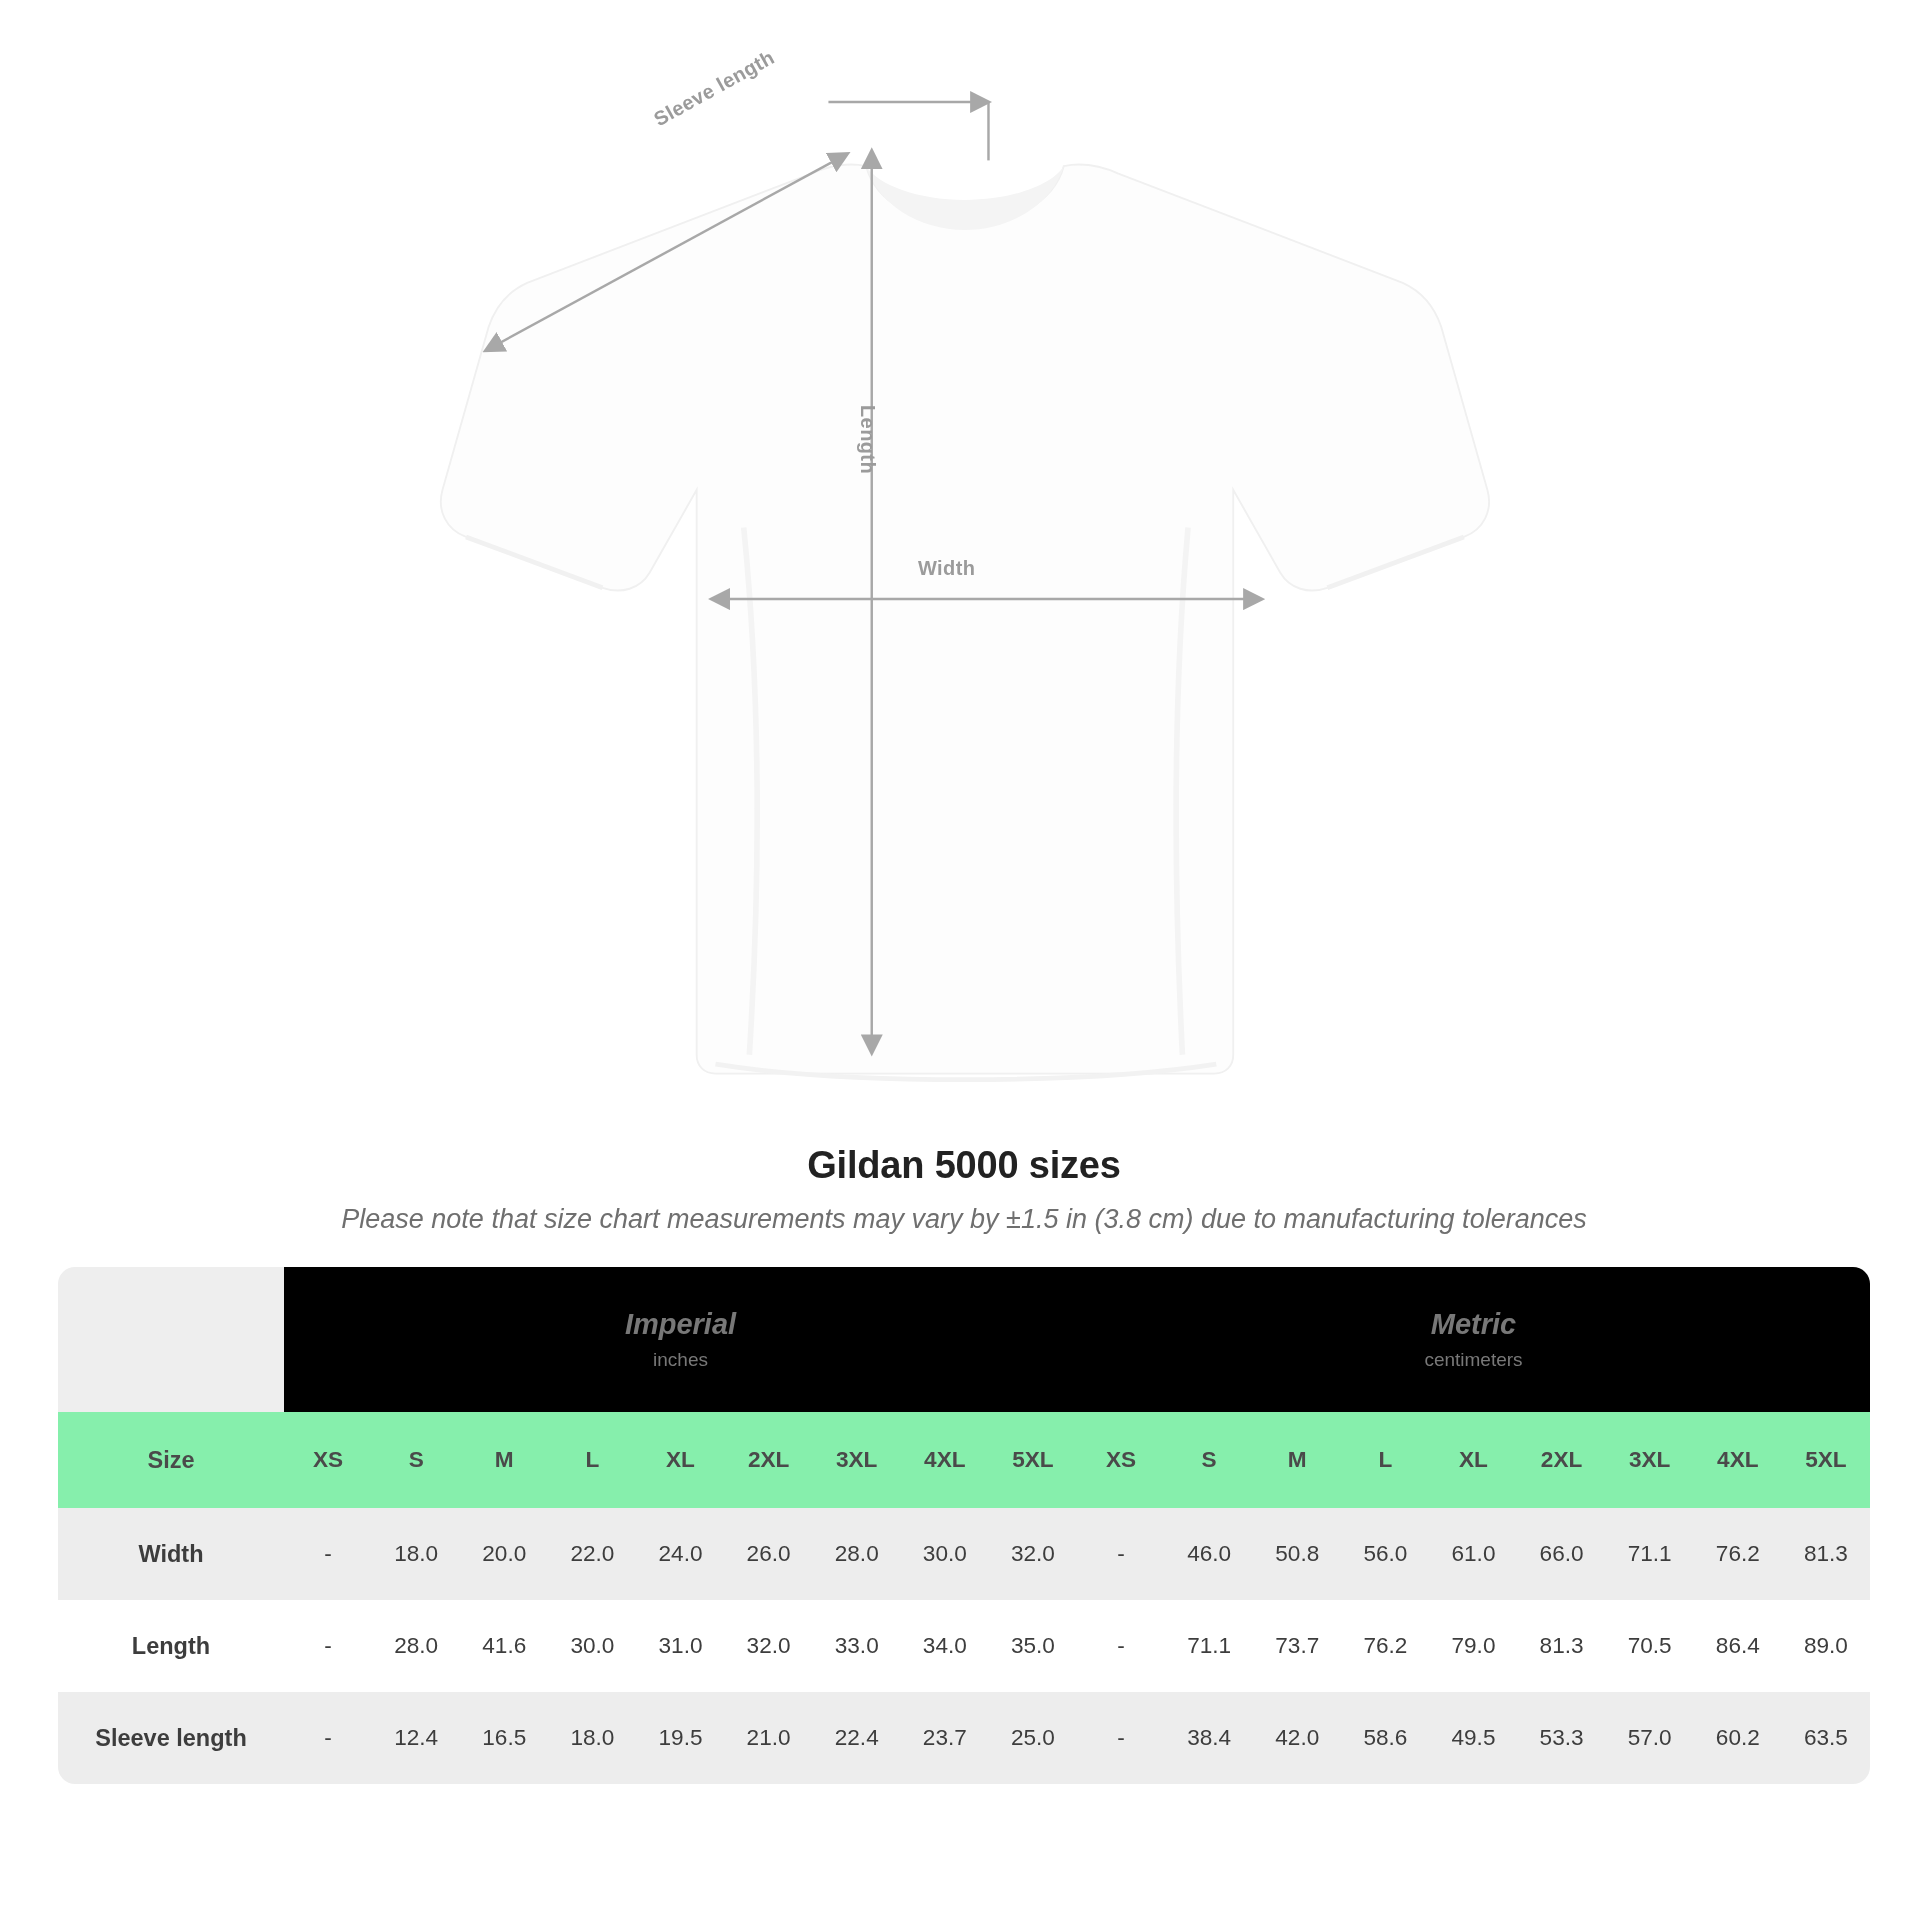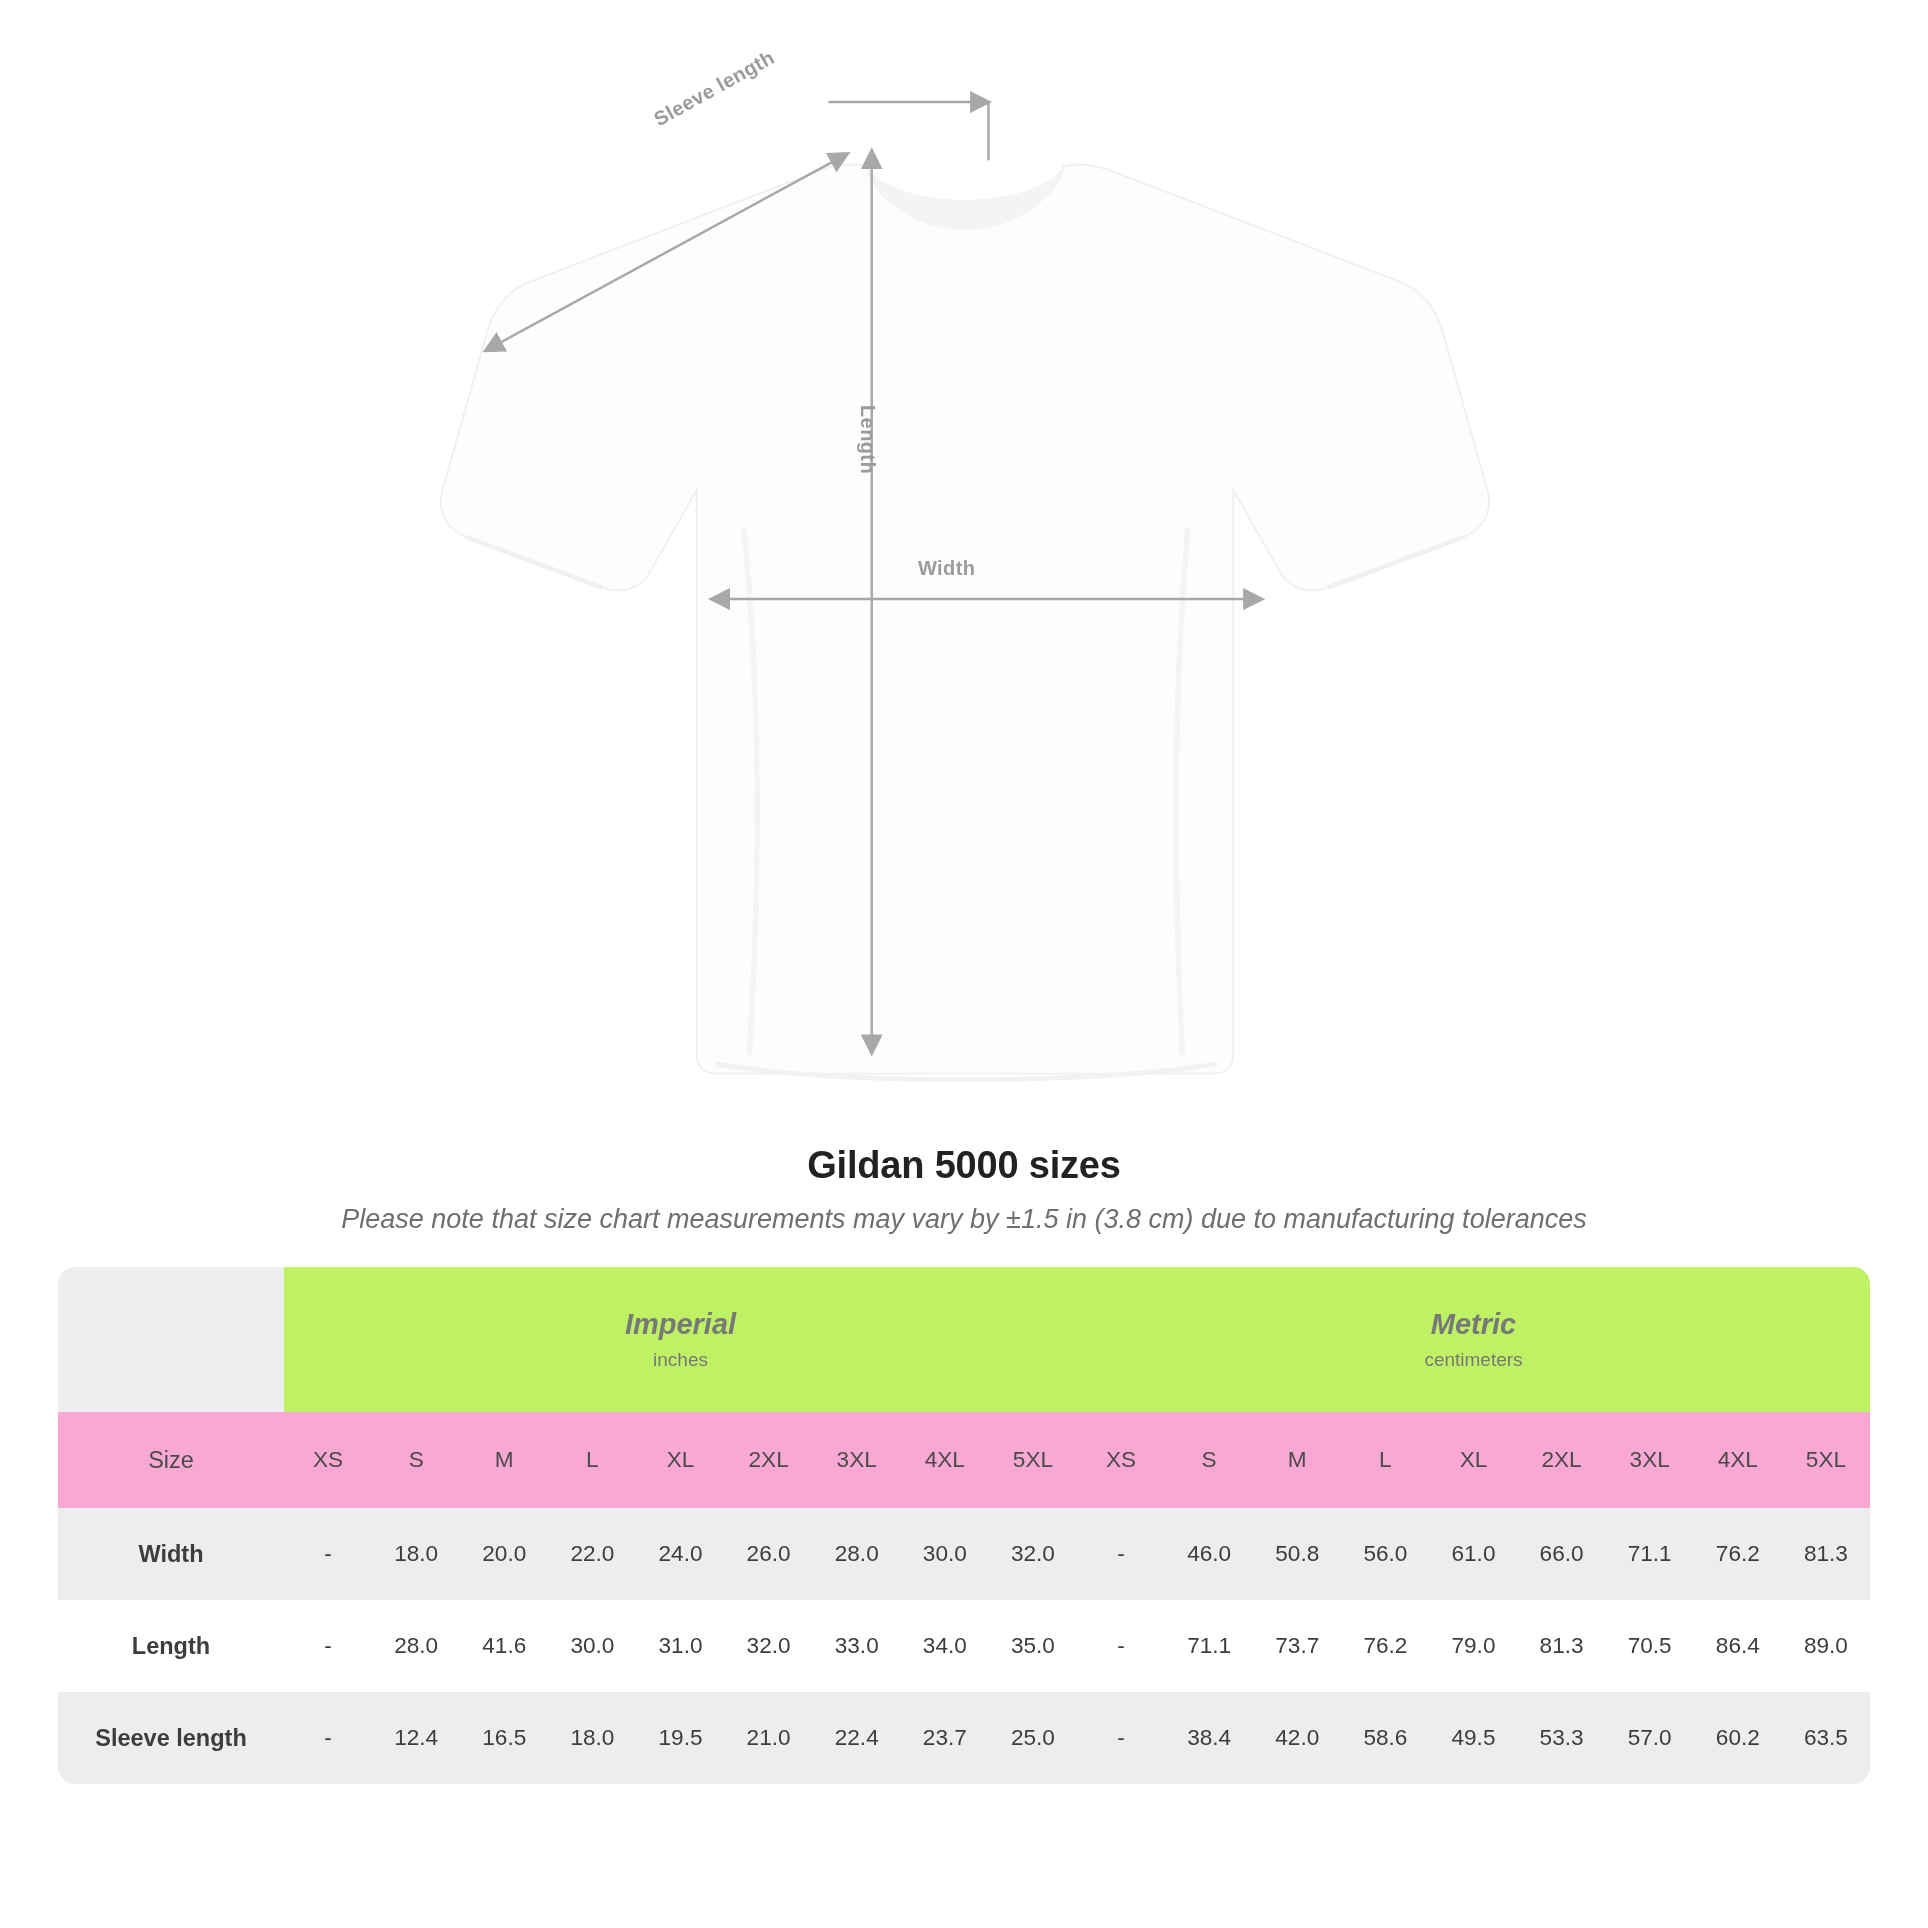--- a/index.html
+++ b/index.html
@@ -90,42 +90,42 @@
     table-layout: fixed;
   }
   table.size-table td, table.size-table th {
     border: 0;
     text-align: center;
     vertical-align: middle;
     font-family: "Liberation Sans", sans-serif;
   }
   
   .unit-row td {
-    background: #bef264;
+    background: #000000;
     height: 145px;
     padding: 0;
   }
   .unit-row td.corner { background: #eeeeee; }
   .unit-name {
     font-size: 29px;
     font-weight: bold;
     font-style: italic;
     color: #787878;
   }
   .unit-sub {
     font-size: 19px;
     color: #787878;
     margin-top: 7.5px;
   }
   
   .size-row td {
-    background: #f9a8d4;
+    background: #86efac;
     height: 94px;
     font-size: 22.6px;
-    font-weight: normal;
+    font-weight: bold;
     color: #4a4a4a;
   }
   .size-row td.rowhead {
     font-size: 23.5px;
   }
   
   .data-row td {
     height: 90px;
     font-size: 22.6px;
     color: #3d3d3d;

